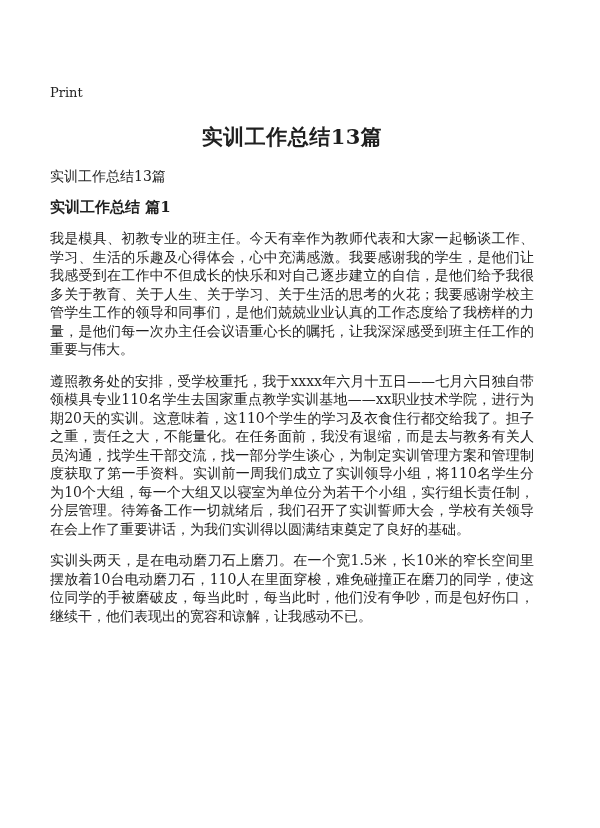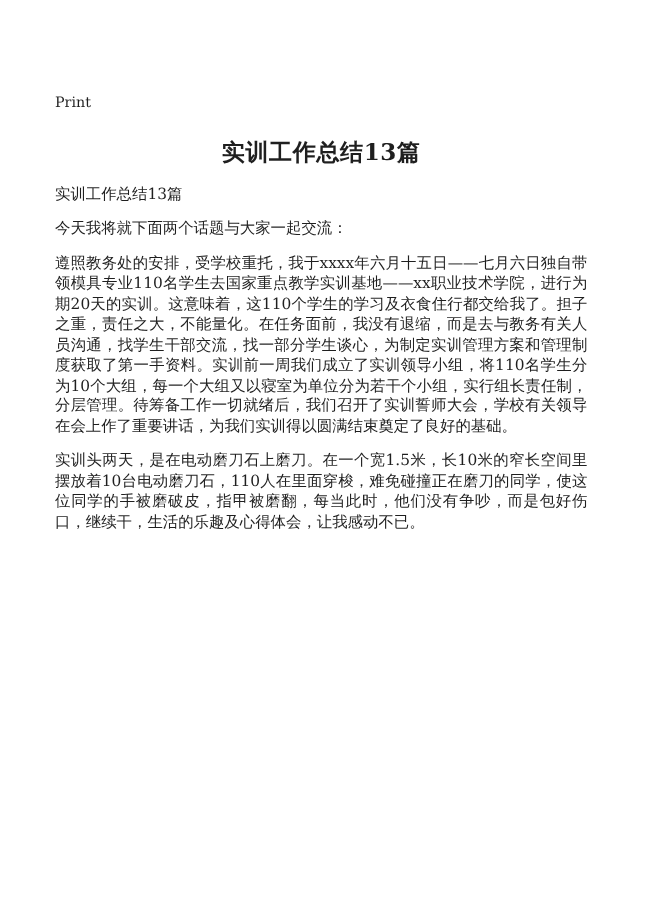--- a/index.html
+++ b/index.html
@@ -73,23 +73,24 @@
 
 <div class="page">
 
   <a class="print-link">Print</a>
 
   <h1 class="doc-title">实训工作总结13篇</h1>
 
   <div class="doc-subtitle">实训工作总结13篇</div>
 
 
+  <h2 class="section-heading">实训工作总结 篇1</h2>
 
+  <p class="body-para">我是模具、初教专业的班主任。今天有幸作为教师代表和大家一起畅谈工作、学习、生活的乐趣及心得体会，心中充满感激。我要感谢我的学生，是他们让我感受到在工作中不但成长的快乐和对自己逐步建立的自信，是他们给予我很多关于教育、关于人生、关于学习、关于生活的思考的火花；我要感谢学校主管学生工作的领导和同事们，是他们兢兢业业认真的工作态度给了我榜样的力量，是他们每一次办主任会议语重心长的嘱托，让我深深感受到班主任工作的重要与伟大。</p>
 
-  <p class="body-para">今天我将就下面两个话题与大家一起交流：</p>
 
 
   <p class="body-para">遵照教务处的安排，受学校重托，我于xxxx年六月十五日——七月六日独自带领模具专业110名学生去国家重点教学实训基地——xx职业技术学院，进行为期20天的实训。这意味着，这110个学生的学习及衣食住行都交给我了。担子之重，责任之大，不能量化。在任务面前，我没有退缩，而是去与教务有关人员沟通，找学生干部交流，找一部分学生谈心，为制定实训管理方案和管理制度获取了第一手资料。实训前一周我们成立了实训领导小组，将110名学生分为10个大组，每一个大组又以寝室为单位分为若干个小组，实行组长责任制，分层管理。待筹备工作一切就绪后，我们召开了实训誓师大会，学校有关领导在会上作了重要讲话，为我们实训得以圆满结束奠定了良好的基础。</p>
 
 
-  <p class="body-para">实训头两天，是在电动磨刀石上磨刀。在一个宽1.5米，长10米的窄长空间里摆放着10台电动磨刀石，110人在里面穿梭，难免碰撞正在磨刀的同学，使这位同学的手被磨破皮，指甲被磨翻，每当此时，他们没有争吵，而是包好伤口，继续干，生活的乐趣及心得体会，让我感动不已。</p>
+  <p class="body-para">实训头两天，是在电动磨刀石上磨刀。在一个宽1.5米，长10米的窄长空间里摆放着10台电动磨刀石，110人在里面穿梭，难免碰撞正在磨刀的同学，使这位同学的手被磨破皮，每当此时，每当此时，他们没有争吵，而是包好伤口，继续干，他们表现出的宽容和谅解，让我感动不已。</p>
 
 </div>
 
 </body></html>

